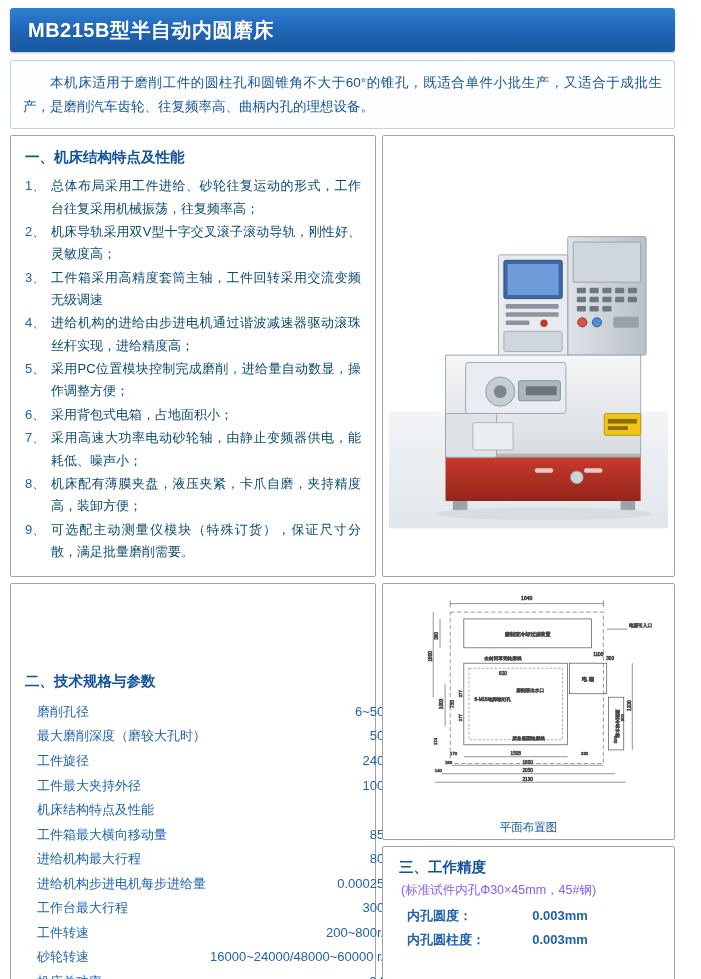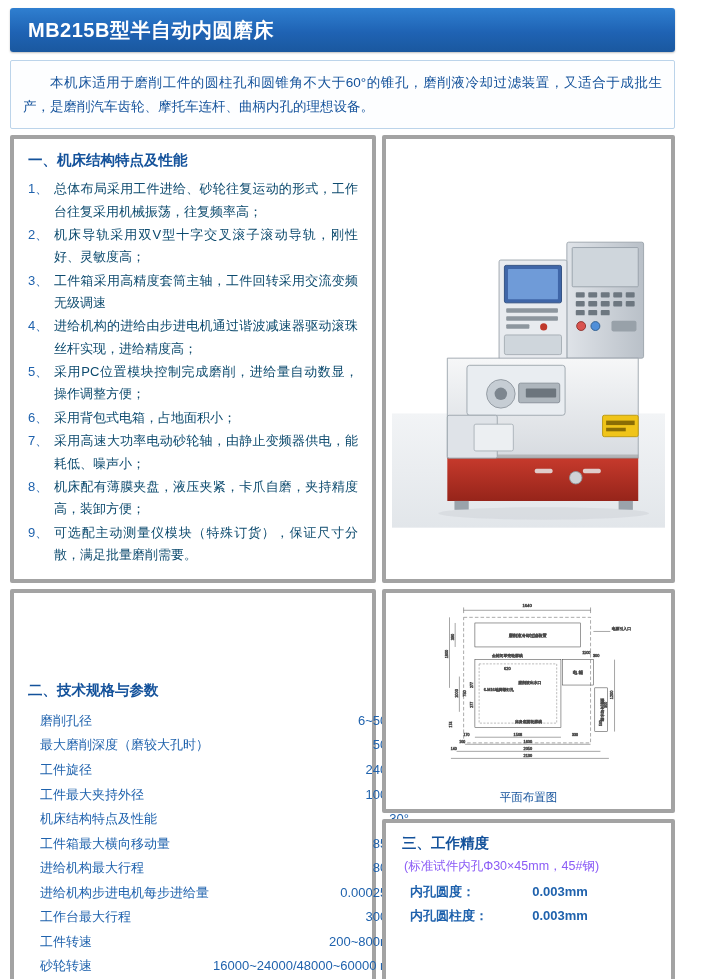--- a/index.html
+++ b/index.html
@@ -46,21 +46,21 @@
   .intro p{margin:0;text-indent:2em;}
   
   .grid{
     margin-top:6px;
     display:grid;
     grid-template-columns:366px 1fr;
     grid-template-rows:auto auto;
     column-gap:6px;row-gap:6px;
   }
   .card{
-    border:4px solid #a3a3a3;
+    border:1px solid #a3a3a3;
     background:#ffffff;
     border-radius:2px;
     box-sizing:border-box;
   }
   
   .sec1{padding:10px 10px 12px 8px;}
   .h2{
     font-size:14.5px;font-weight:bold;color:#14529b;
     margin:2px 0 8px 6px;
   }
@@ -125,21 +125,21 @@
 </head>
 <body>
 
 <div class="page">
 
   <div class="titlebar">
     <div class="t">MB215B型半自动内圆磨床</div>
   </div>
 
   <div class="intro">
-    <p>本机床适用于磨削工件的圆柱孔和圆锥角不大于60°的锥孔，磨削液冷却过滤装置，又适合于成批生产，是磨削汽车齿轮、摩托车连杆、曲柄内孔的理想设备。</p>
+    <p>本机床适用于磨削工件的圆柱孔和圆锥角不大于60°的锥孔，既适合单件小批生产，又适合于成批生产，是磨削汽车齿轮、往复频率高、曲柄内孔的理想设备。</p>
   </div>
 
   <div class="grid">
 
     <div class="card sec1" style="min-height:378px;">
       <div class="h2">一、机床结构特点及性能</div>
       <ol class="feat">
         <li>总体布局采用工件进给、砂轮往复运动的形式，工作台往复采用机械振荡，往复频率高；</li>
         <li>机床导轨采用双V型十字交叉滚子滚动导轨，刚性好、灵敏度高；</li>
         <li>工件箱采用高精度套筒主轴，工件回转采用交流变频无级调速</li>
@@ -298,21 +298,21 @@
               <td class="k">机床外形尺寸</td>
               <td class="v">2050mm×1200mm×1860mm</td>
             </tr>
 
         </tbody>
       </table>
     </div>
 
     <div class="rightcol">
 
-      <div class="card diagwrap" style="height:224px;">
+      <div class="card diagwrap" style="height:257px;">
         <svg viewBox="0 0 300 268" preserveAspectRatio="xMidYMid meet" style="width:100%;height:252px;">
           <g stroke="#4a4a4a" fill="none" stroke-width="0.7" font-family="Liberation Sans, sans-serif">
 
             <line x1="58" y1="16" x2="238" y2="16"></line>
             <line x1="58" y1="12" x2="58" y2="20"></line>
             <line x1="238" y1="12" x2="238" y2="20"></line>
             <text x="148" y="12" font-size="6" fill="#333" text-anchor="middle">1640</text>
 
             <rect x="58" y="26" width="180" height="178" stroke-dasharray="5,3" stroke="#555"></rect>
 

